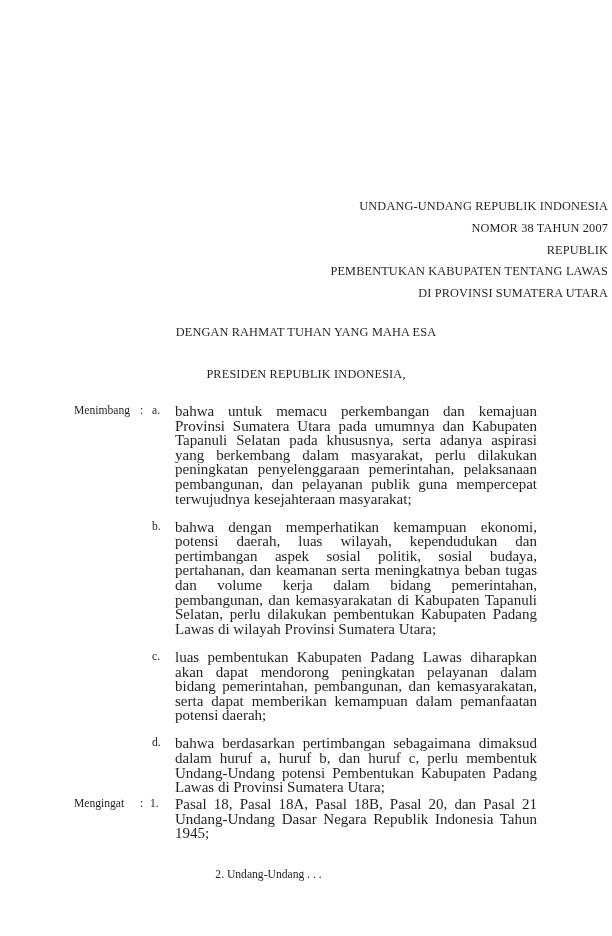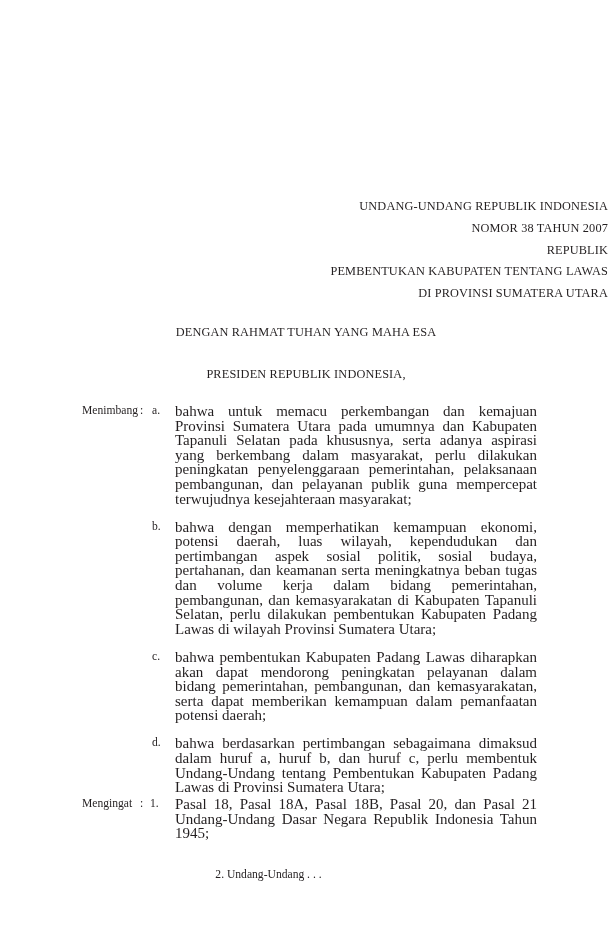--- a/index.html
+++ b/index.html
@@ -69,21 +69,20 @@
   }
 
   .clause-label {
     position: absolute;
     left: 74px;
     top: 0;
     width: 70px;
     font-size: 11.6px;
     line-height: 14.6px;
     white-space: nowrap;
-    margin-left: 8px;
   }
   .clause-colon {
     position: absolute;
     left: 140px;
     top: 0;
     font-size: 11.6px;
     line-height: 14.6px;
   }
   .clause-marker {
     position: absolute;
@@ -146,26 +145,26 @@
       <p class="clause-text">bahwa untuk memacu perkembangan dan kemajuan Provinsi Sumatera Utara pada umumnya dan Kabupaten Tapanuli Selatan pada khususnya, serta adanya aspirasi yang berkembang dalam masyarakat, perlu dilakukan peningkatan penyelenggaraan pemerintahan, pelaksanaan pembangunan, dan pelayanan publik guna mempercepat terwujudnya kesejahteraan masyarakat;</p>
     </div>
 
     <div class="clause-row">
       <span class="clause-marker">b.</span>
       <p class="clause-text">bahwa dengan memperhatikan kemampuan ekonomi, potensi daerah, luas wilayah, kependudukan dan pertimbangan aspek sosial politik, sosial budaya, pertahanan, dan keamanan serta meningkatnya beban tugas dan volume kerja dalam bidang pemerintahan, pembangunan, dan kemasyarakatan di Kabupaten Tapanuli Selatan, perlu dilakukan pembentukan Kabupaten Padang Lawas di wilayah Provinsi Sumatera Utara;</p>
     </div>
 
     <div class="clause-row">
       <span class="clause-marker">c.</span>
-      <p class="clause-text">bahwa pembentukan Kabupaten Padang Lawas diharapkan akan dapat mendorong peningkatan pelayanan dalam bidang pemerintahan, pembangunan, dan kemasyarakatan, serta dapat memberikan kemampuan dalam pemanfaatan potensi daerah;</p>
+      <p class="clause-text">luas pembentukan Kabupaten Padang Lawas diharapkan akan dapat mendorong peningkatan pelayanan dalam bidang pemerintahan, pembangunan, dan kemasyarakatan, serta dapat memberikan kemampuan dalam pemanfaatan potensi daerah;</p>
     </div>
 
     <div class="clause-row">
       <span class="clause-marker">d.</span>
-      <p class="clause-text">bahwa berdasarkan pertimbangan sebagaimana dimaksud dalam huruf a, huruf b, dan huruf c, perlu membentuk Undang-Undang tentang Pembentukan Kabupaten Padang Lawas di Provinsi Sumatera Utara;</p>
+      <p class="clause-text">bahwa berdasarkan pertimbangan sebagaimana dimaksud dalam huruf a, huruf b, dan huruf c, perlu membentuk Undang-Undang potensi Pembentukan Kabupaten Padang Lawas di Provinsi Sumatera Utara;</p>
     </div>
 
   </div>
 
   <div class="clause-section" id="mengingat-section">
     <div class="clause-row">
       <span class="clause-label">Mengingat</span>
       <span class="clause-colon">:</span>
       <span class="clause-marker numeric">1.</span>
       <p class="clause-text">Pasal 18, Pasal 18A, Pasal 18B, Pasal 20, dan Pasal 21 Undang-Undang Dasar Negara Republik Indonesia Tahun 1945;</p>

